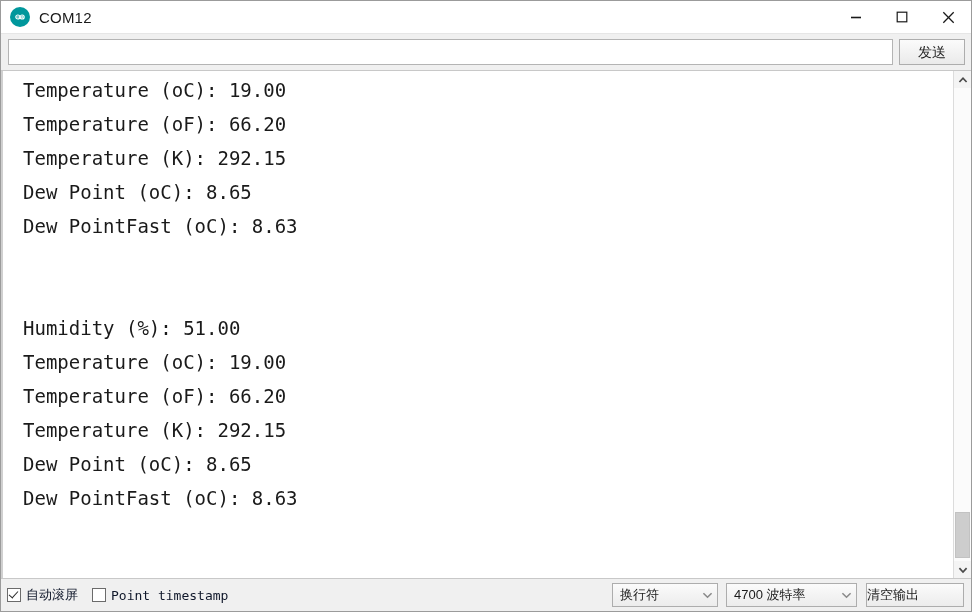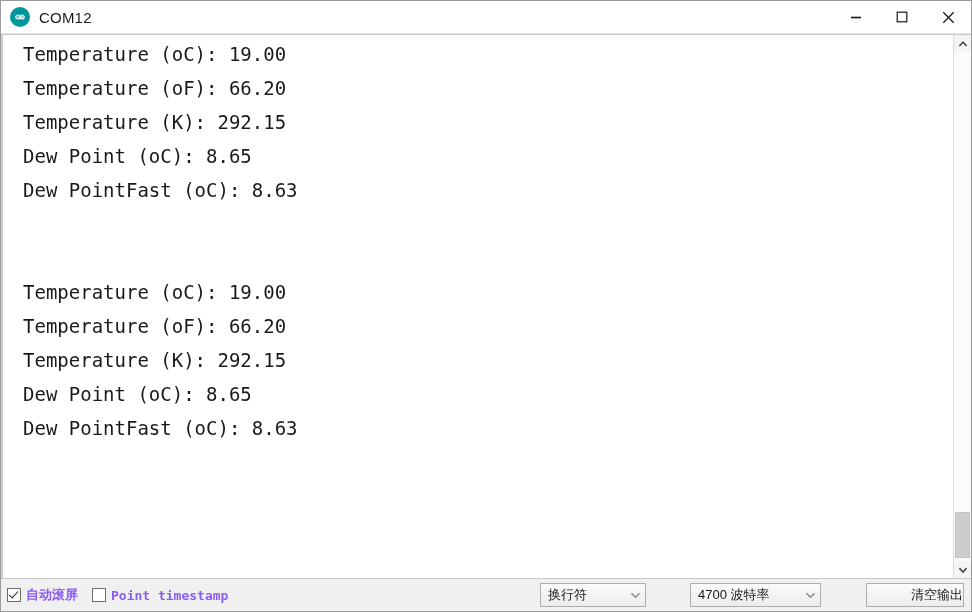--- a/index.html
+++ b/index.html
@@ -210,33 +210,31 @@
     left: 3px;
     top: 0px;
     width: 4px;
     height: 8px;
     border: solid #2b2b2b;
     border-width: 0 1.6px 1.6px 0;
     transform: rotate(42deg);
   }
   .cb-label {
     font-size: 13px;
-    color: #8b5cf6;
+    color: #0f172a;
     white-space: nowrap;
-    font-weight: bold;
   }
   .cb-label.mono {
     font-family: "DejaVu Sans Mono", "Liberation Mono", monospace;
     font-size: 13px;
   }
   .status-right {
     margin-left: auto;
     display: flex;
     align-items: center;
-    gap: 36px;
   }
   .dropdown {
     height: 24px;
     box-sizing: border-box;
     border: 1px solid #adadad;
     background: linear-gradient(#fbfbfb, #ececec);
     display: flex;
     align-items: center;
     padding: 0 4px 0 7px;
     margin-left: 8px;
@@ -261,21 +259,21 @@
     height: 24px;
     box-sizing: border-box;
     border: 1px solid #adadad;
     background: linear-gradient(#fbfbfb, #ececec);
     font-family: "Liberation Sans", sans-serif;
     font-size: 13px;
     color: #1a1a1a;
     margin-left: 9px;
     margin-right: 1px;
     padding: 0;
-    text-align: right;
+    text-align: left;
     line-height: 22px;
   }
 </style>
 </head>
 <body>
 
 <div id="app">
 
   <div class="titlebar">
     <span class="app-icon">
@@ -307,30 +305,35 @@
       </button>
       <button class="win-btn">
         <svg width="13" height="13" viewBox="0 0 13 13" aria-hidden="true">
           <line x1="1.3" y1="1.3" x2="11.7" y2="11.7" stroke="#1a1a1a" stroke-width="1.25"></line>
           <line x1="11.7" y1="1.3" x2="1.3" y2="11.7" stroke="#1a1a1a" stroke-width="1.25"></line>
         </svg>
       </button>
     </div>
   </div>
 
+  <div class="sendrow">
+    <input class="send-input" type="text" autocomplete="off" placeholder="" style="">
+    <button class="send-btn">发送</button>
+  </div>
 
   <div class="console-wrap">
     <div class="console" id="console-output">
         <div class="console-line">Temperature (oC): 19.00</div>
         <div class="console-line">Temperature (oF): 66.20</div>
         <div class="console-line">Temperature (K): 292.15</div>
         <div class="console-line">Dew Point (oC): 8.65</div>
         <div class="console-line">Dew PointFast (oC): 8.63</div>
         <div class="console-line">&nbsp;</div>
         <div class="console-line">&nbsp;</div>
+        <div class="console-line">Humidity (%): 51.00</div>
         <div class="console-line">Temperature (oC): 19.00</div>
         <div class="console-line">Temperature (oF): 66.20</div>
         <div class="console-line">Temperature (K): 292.15</div>
         <div class="console-line">Dew Point (oC): 8.65</div>
         <div class="console-line">Dew PointFast (oC): 8.63</div>
       </div>
 
     <div class="vscroll">
       <div class="sb-arrow">
         <svg width="10" height="8" viewBox="0 0 10 8" aria-hidden="true">

